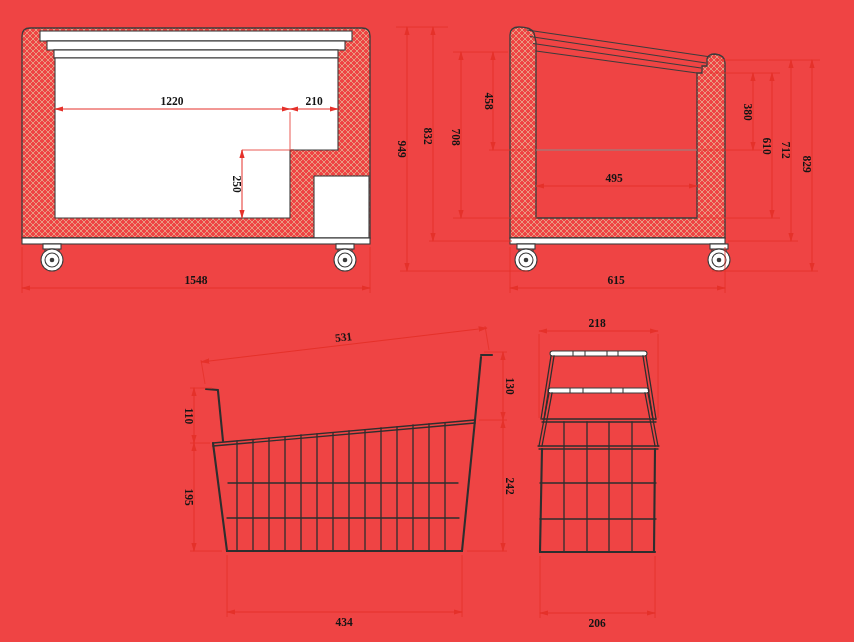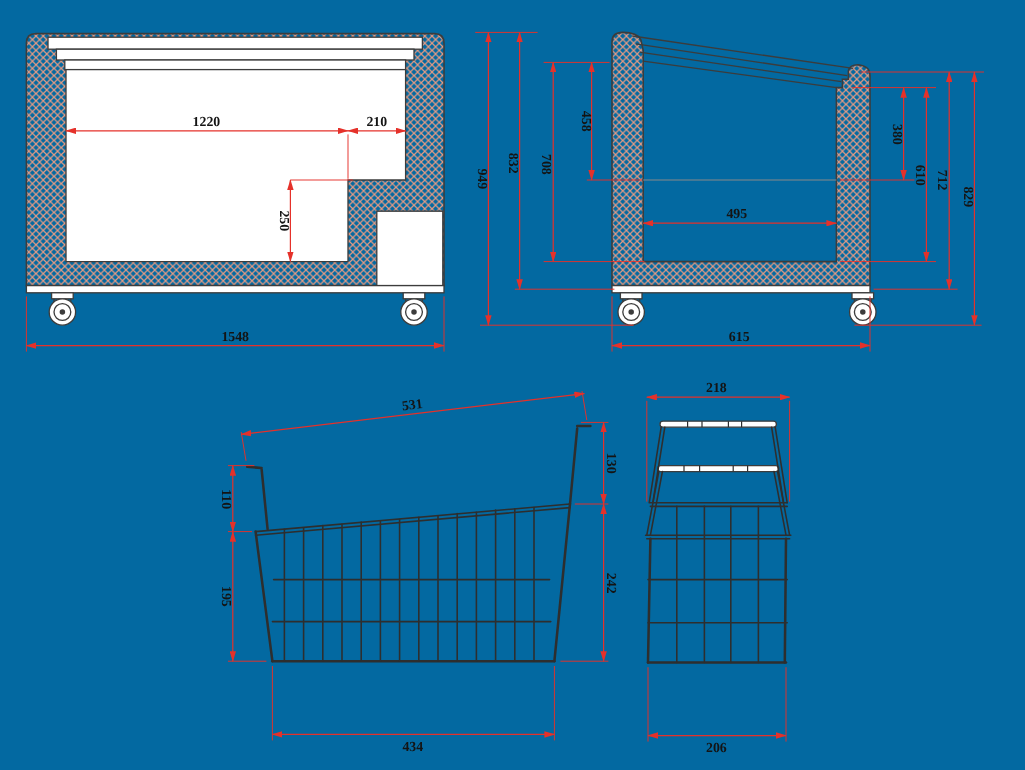--- a/index.html
+++ b/index.html
@@ -2,21 +2,21 @@
 <html style="--dimension: #e5312a; --line: #3c3c3c; --hatch: #e89b82; --wire: #2e2e2e;"><head>
 <meta charset="utf-8">
 <style>
   :root{
     --dimension:#e5312a;
     --line:#3c3c3c;
     --hatch:#e89b82;
     --wire:#2e2e2e;
   }
   html,body{margin:0;padding:0;background:#fff;}
-  .canvas{position:relative;width:854px;height:642px;background:#0369a1;overflow:hidden;
+  .canvas{position:relative;width:854px;height:642px;background:#ef4444;overflow:hidden;
           font-family:"Liberation Serif",serif;}
   svg{position:absolute;left:0;top:0;}
   .body{fill:url(#hatchpat);stroke:var(--line);stroke-width:1.3;}
   .white{fill:#fff;stroke:var(--line);stroke-width:1.1;}
   .ln{stroke:var(--line);stroke-width:1.1;fill:none;}
   .thin{stroke:#8a8a8a;stroke-width:1;fill:none;}
   .hp{stroke:var(--hatch);stroke-width:1;}
   .dim{stroke:var(--dimension);stroke-width:1;fill:none;}
   .ext{stroke:var(--dimension);stroke-width:0.8;fill:none;}
   .ah{fill:var(--dimension);}

